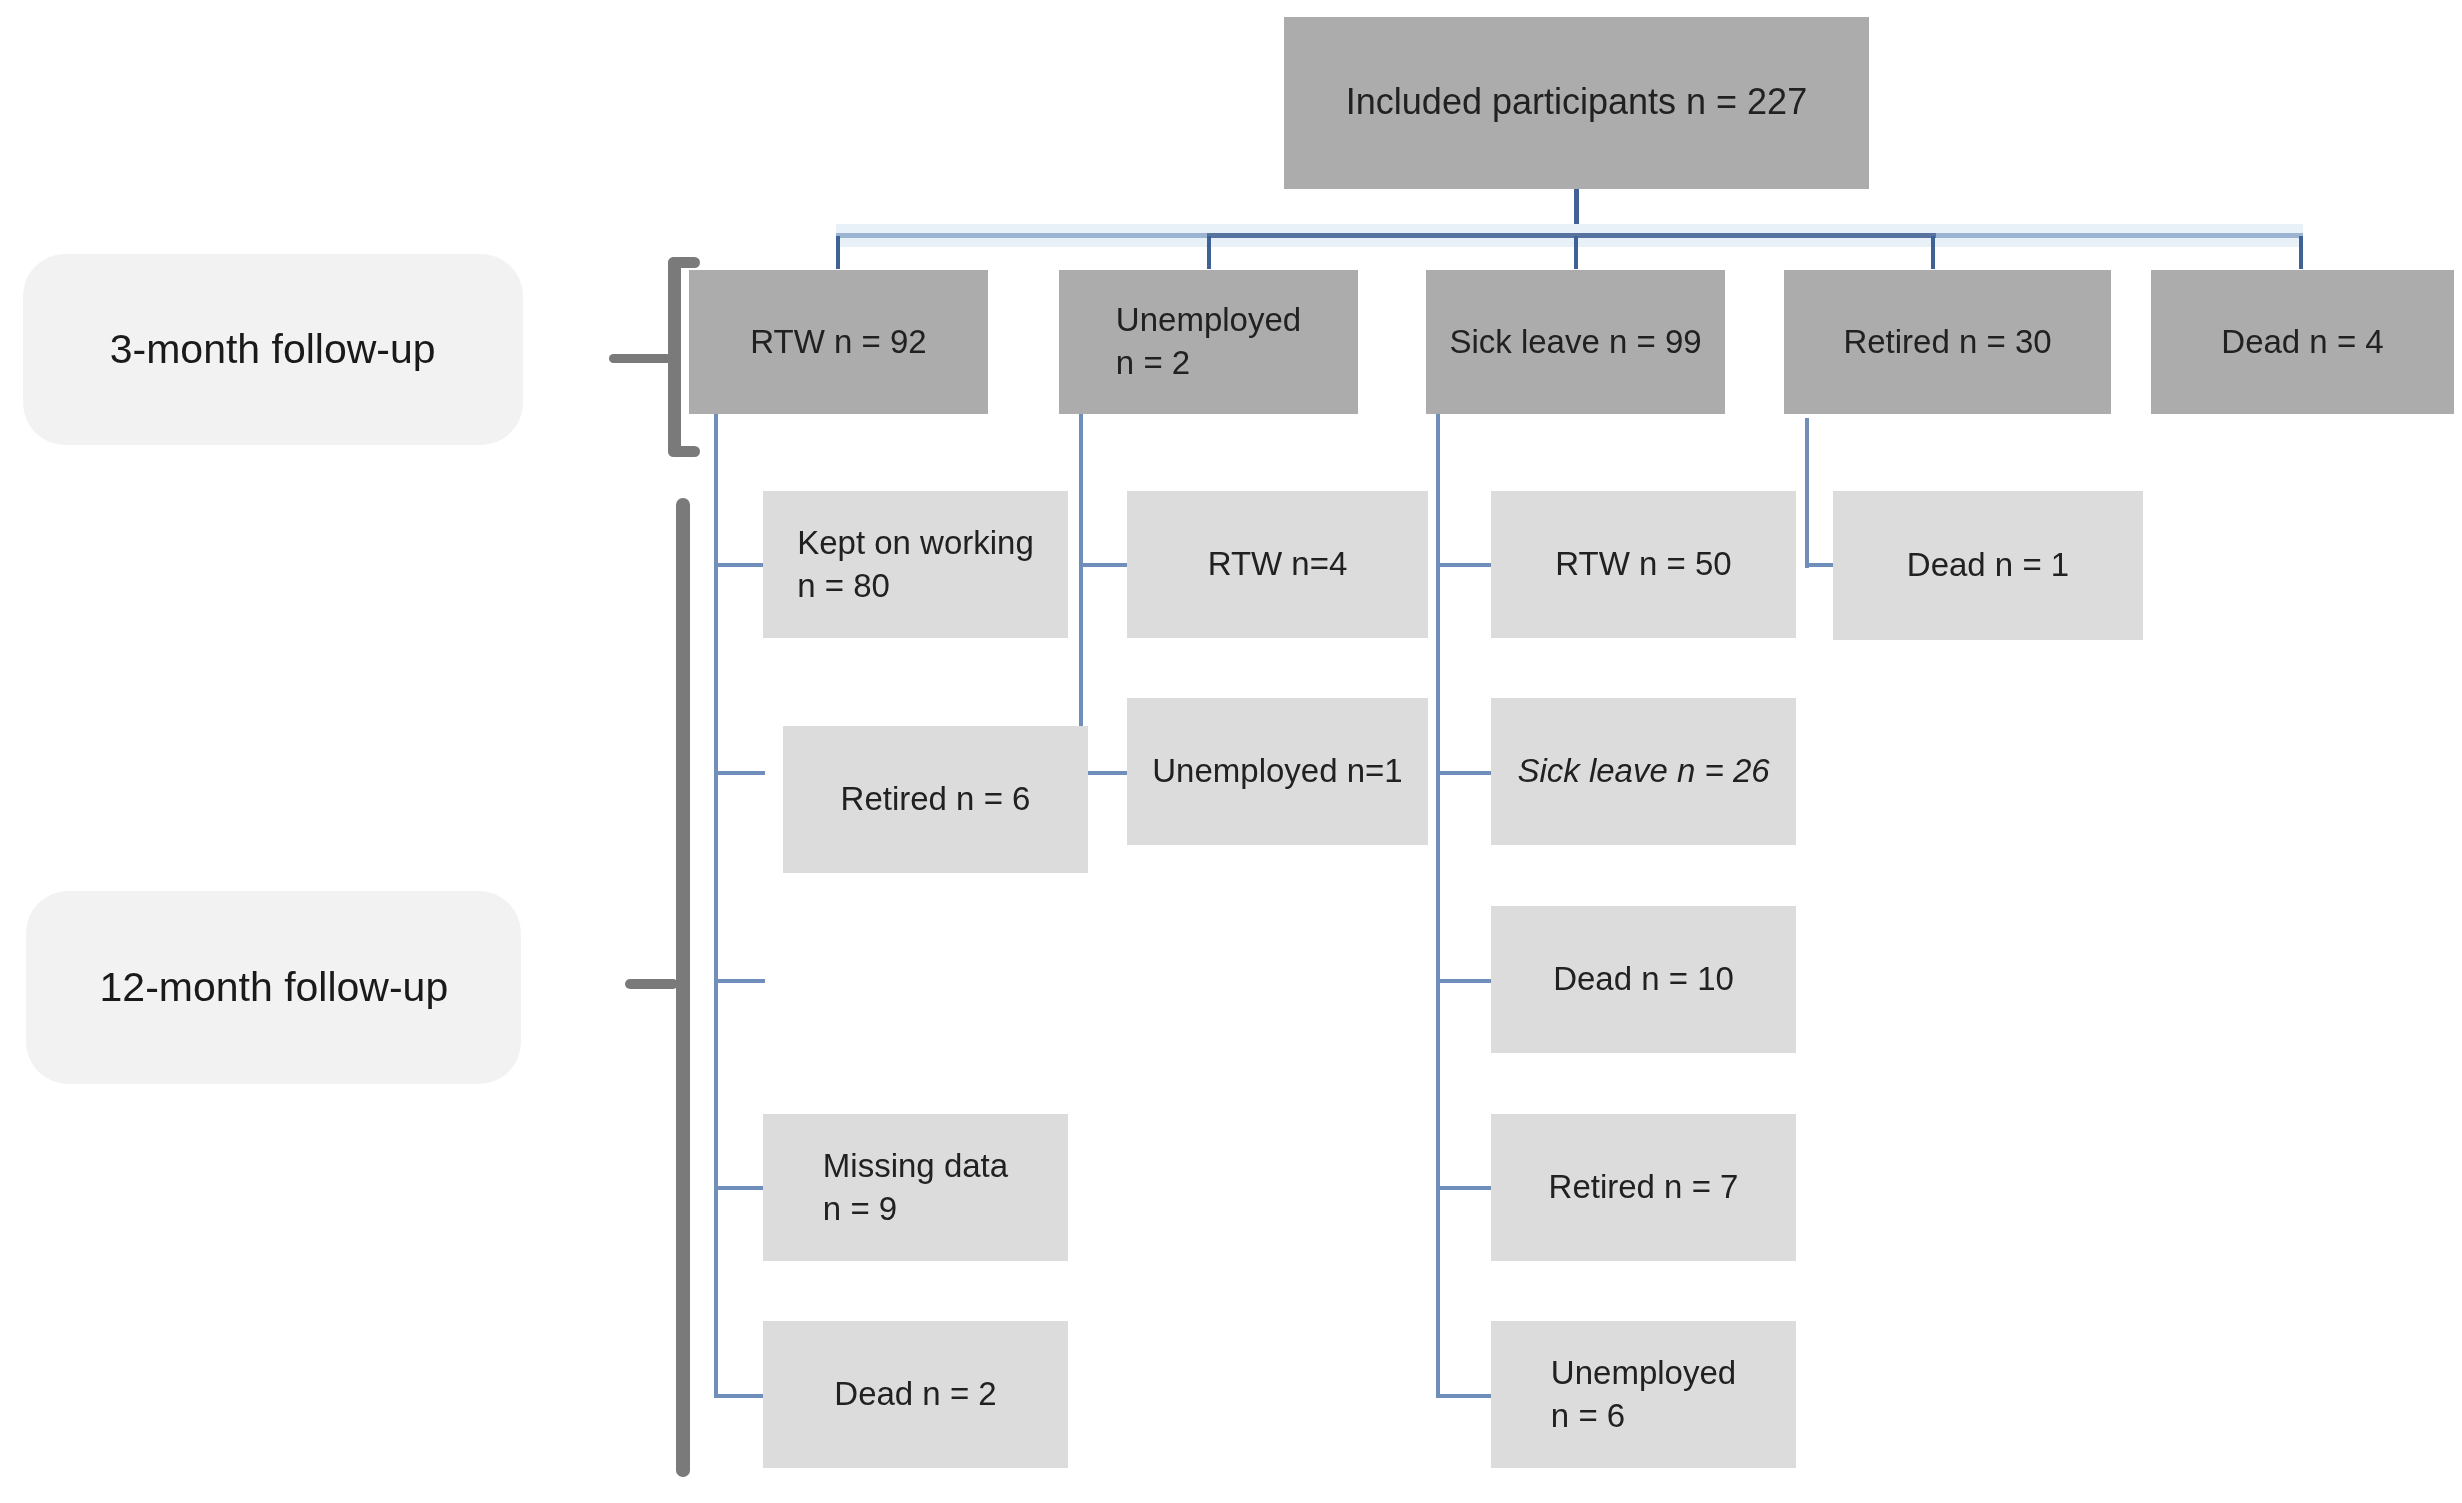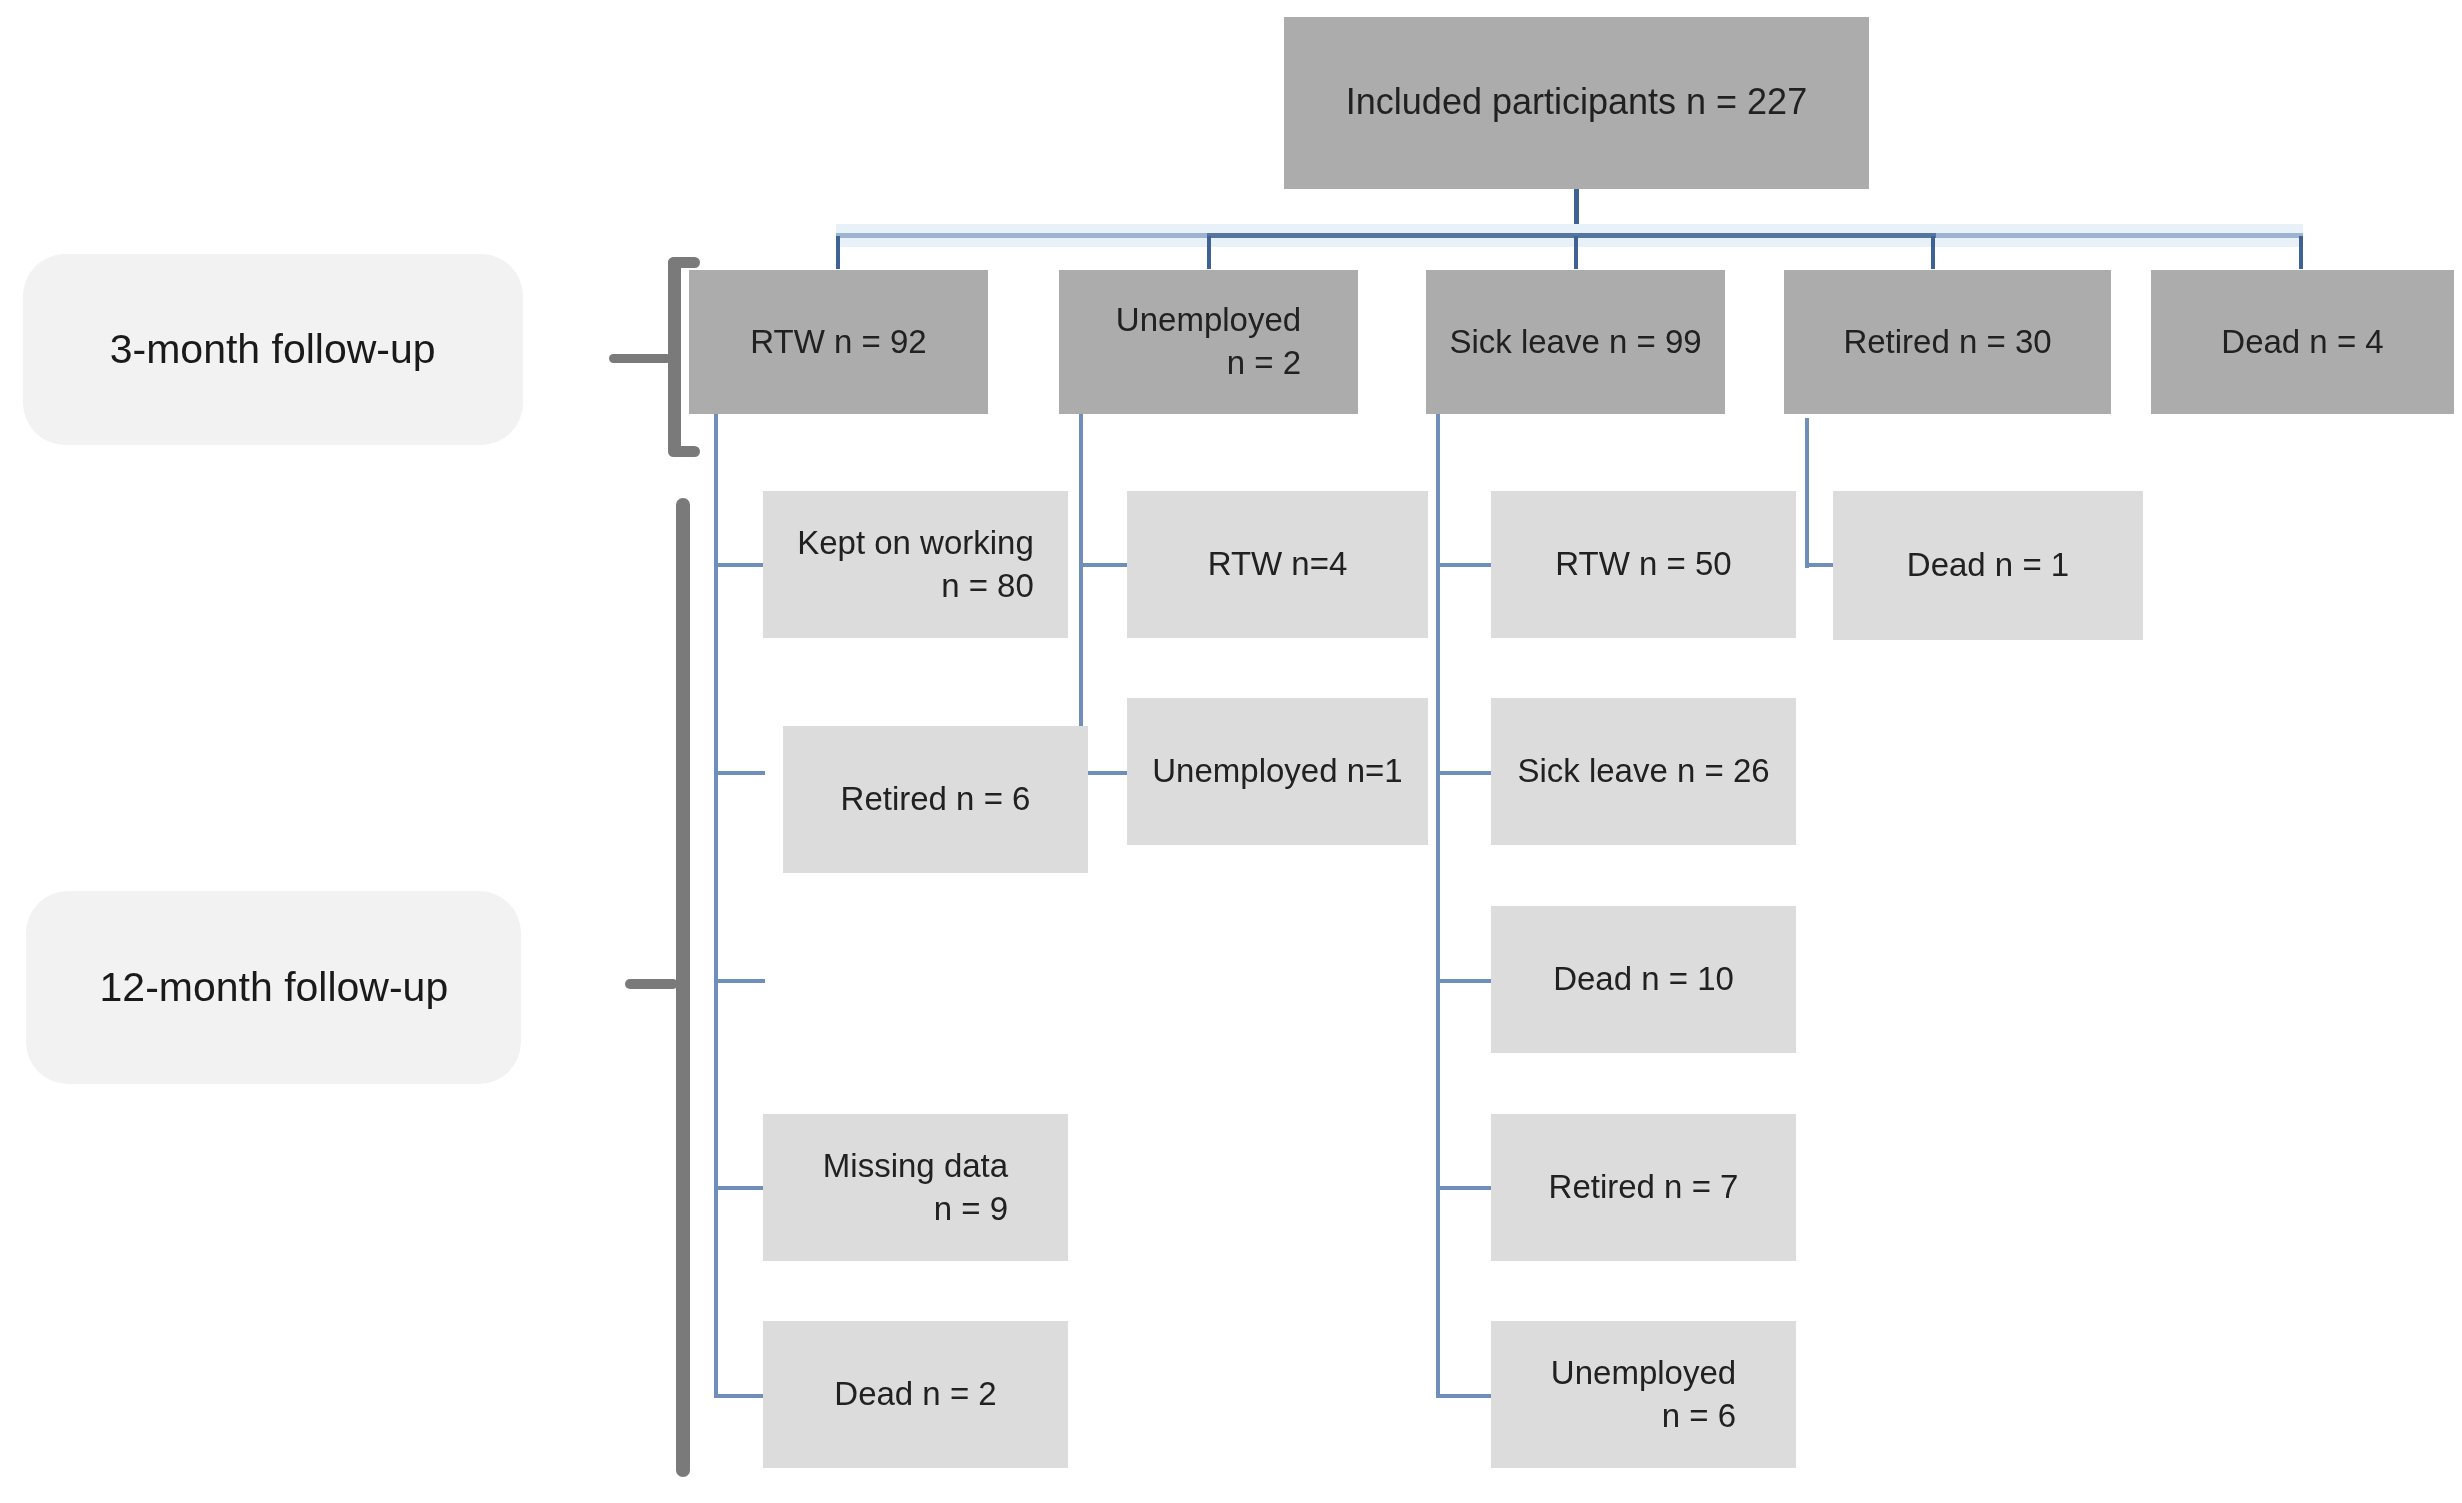--- a/index.html
+++ b/index.html
@@ -19,21 +19,21 @@
     position:relative;
     width:2462px;height:1503px;
     background:#ffffff;
     overflow:hidden;
     font-family:"Liberation Sans","DejaVu Sans",sans-serif;
     color:var(--text);
   }
   .box{
     position:absolute;
     display:flex;align-items:center;justify-content:center;
-    text-align:right;
+    text-align:left;
     white-space:pre-line;
     font-size:33px;line-height:1.3;
   }
   .box.dark{background:var(--box-dark);}
   .box.light{background:var(--box-light);}
   .box.root{font-size:36px;}
   .stage-label{
     position:absolute;
     display:flex;align-items:center;justify-content:center;
     text-align:center;
@@ -113,21 +113,21 @@
 n = 80</div>
   <div class="box light" style="left:763px;top:726px;width:305px;height:147px;margin-left:20px;">Retired n = 6</div>
   <div class="box light" style="left:763px;top:1114px;width:305px;height:147px;">Missing data
 n = 9</div>
   <div class="box light" style="left:763px;top:1321px;width:305px;height:147px;">Dead n = 2</div>
 
   <div class="box light" style="left:1127px;top:491px;width:301px;height:147px;">RTW n=4</div>
   <div class="box light" style="left:1127px;top:698px;width:301px;height:147px;">Unemployed n=1</div>
 
   <div class="box light" style="left:1491px;top:491px;width:305px;height:147px;">RTW n = 50</div>
-  <div class="box light" style="left:1491px;top:698px;width:305px;height:147px;">Sick leave n = 26</div>
+  <div class="box light" style="left:1491px;top:698px;width:305px;height:147px;font-style:italic;">Sick leave n = 26</div>
   <div class="box light" style="left:1491px;top:906px;width:305px;height:147px;">Dead n = 10</div>
   <div class="box light" style="left:1491px;top:1114px;width:305px;height:147px;">Retired n = 7</div>
   <div class="box light" style="left:1491px;top:1321px;width:305px;height:147px;">Unemployed
 n = 6</div>
 
   <div class="box light" style="left:1833px;top:491px;width:310px;height:149px;">Dead n = 1</div>
 
 </div>
 
 

